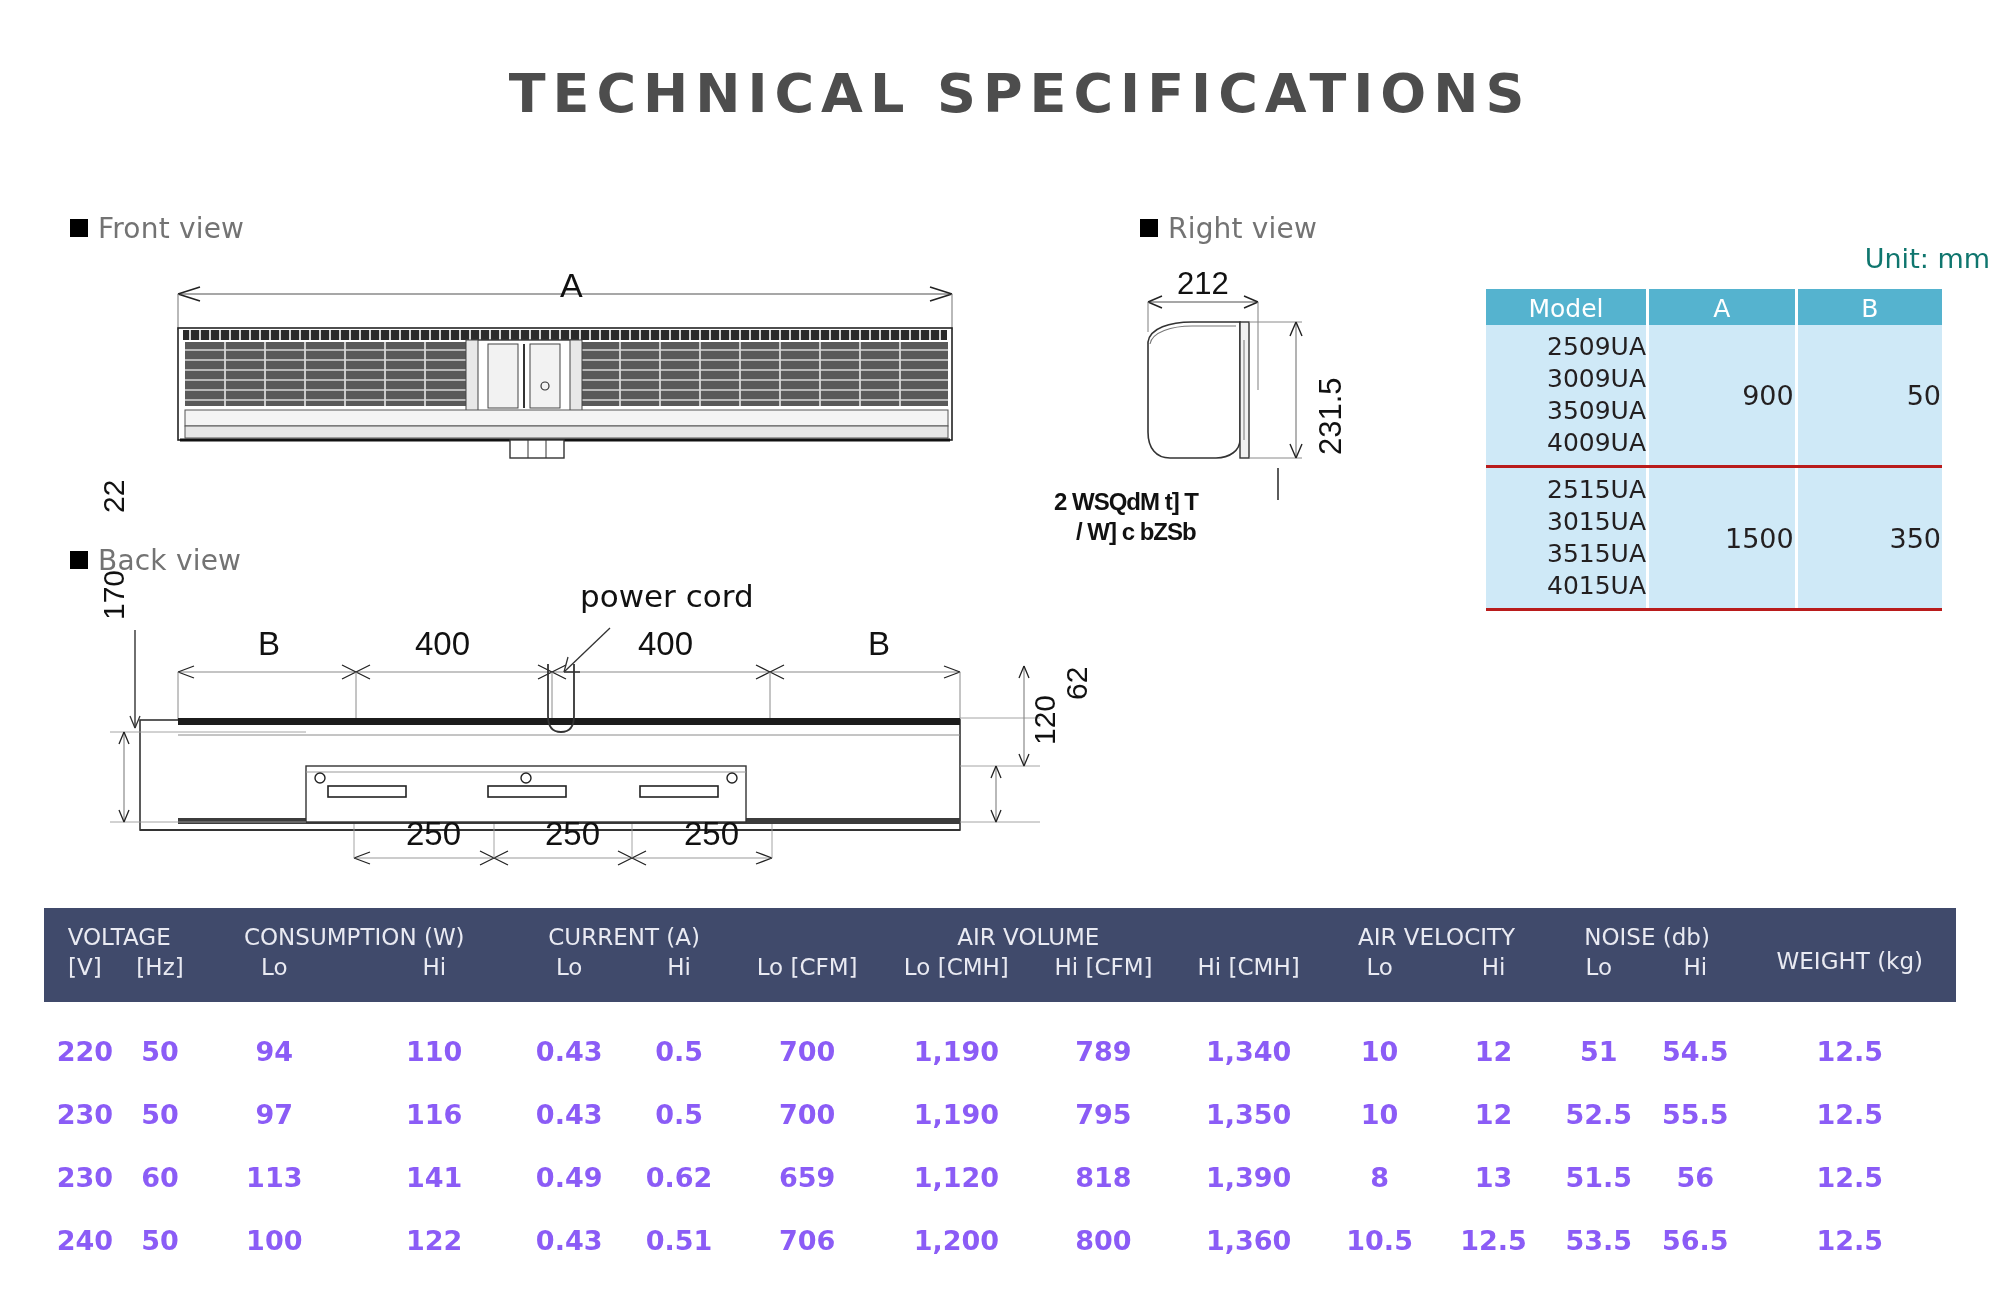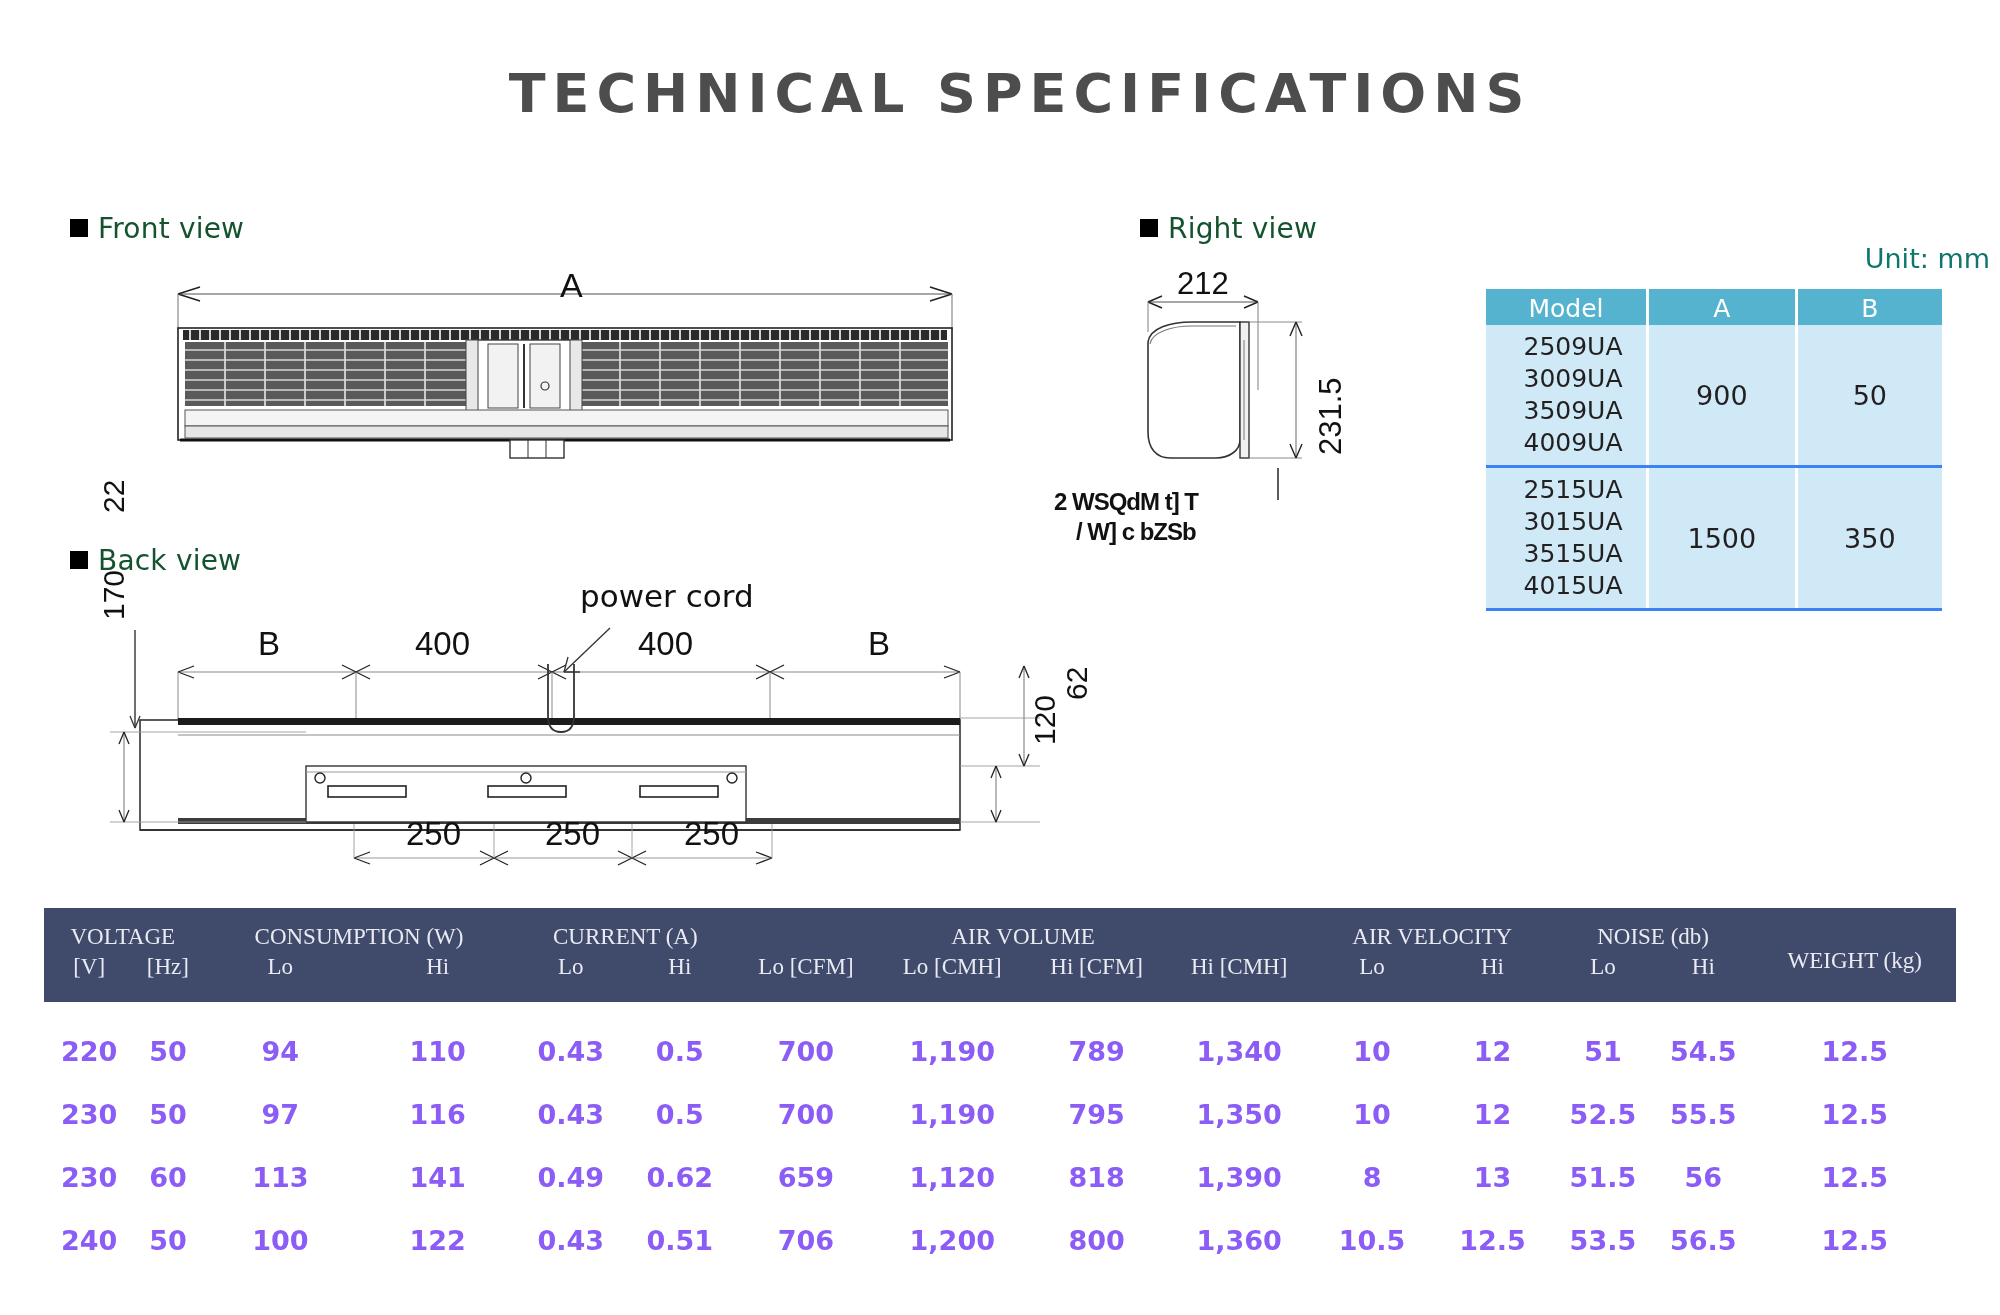--- a/index.html
+++ b/index.html
@@ -23,21 +23,21 @@
     color:#4d4d4d;
     font-family:"DejaVu Sans", sans-serif;
     margin-left:40px;
   }
 
   
   .view-label{
     position:absolute;
     font-size:28px;
     font-family:"DejaVu Sans", sans-serif;
-    color:#14532d;
+    color:#737373;
     white-space:nowrap;
     letter-spacing:.2px;
   }
   .view-label .sq{
     display:inline-block;width:18px;height:18px;background:#000;
     margin-right:10px;vertical-align:1px;
   }
   #lbl-front{left:70px;top:212px;}
   #lbl-right{left:1140px;top:212px;}
   #lbl-back{left:70px;top:544px;}
@@ -61,42 +61,41 @@
     position:absolute;left:1486px;top:289px;width:456px;
     border-collapse:collapse;
     font-family:"DejaVu Sans", sans-serif;
   }
   .model-table th{
     background:#55b3cf;color:#ffffff;font-weight:400;font-size:25px;
     padding:5px 0 2px 0;text-align:center;border-right:3px solid #ffffff;
   }
   .model-table th:last-child{border-right:none;}
   .model-table td{
-    text-align:center;vertical-align:middle;
-    border-right:3px solid #ffffff;border-bottom:3px solid #3b82f6;
+    text-align:right;vertical-align:middle;
+    border-right:3px solid #ffffff;border-bottom:3px solid #b91c1c;
     color:#231f20;
     margin-left:15px;
   }
   .model-table td:last-child{border-right:none;}
   .mt-models{font-size:25px;line-height:1.28;padding:6px 0 6px 14px;text-align:left;width:150px;}
   .mt-val{font-size:27px;width:150px;}
   .grp-a{background:#cfe9f7;}
   .grp-b{background:#e0ebdb;}
 
   
   .spec{
     position:absolute;left:44px;top:908px;width:1912px;
     border-collapse:collapse;
     font-family:"DejaVu Sans", sans-serif;
   }
   .spec thead tr{background:#404a6b;}
   .spec thead td{
     color:#e9eaf2;font-weight:400;text-align:center;
     padding:0;
-    font-family:Liberation Serif, serif;
   }
   .grp-title{font-size:23px;padding-top:16px !important;padding-bottom:4px !important;}
   .sub-title{font-size:23px;padding-bottom:22px !important;}
   .spec tbody td{
     text-align:center;
     font-size:27px;
     font-weight:700;
     color:#8b5cf6;
     padding:16px 0;
     font-family:"DejaVu Sans", sans-serif;

